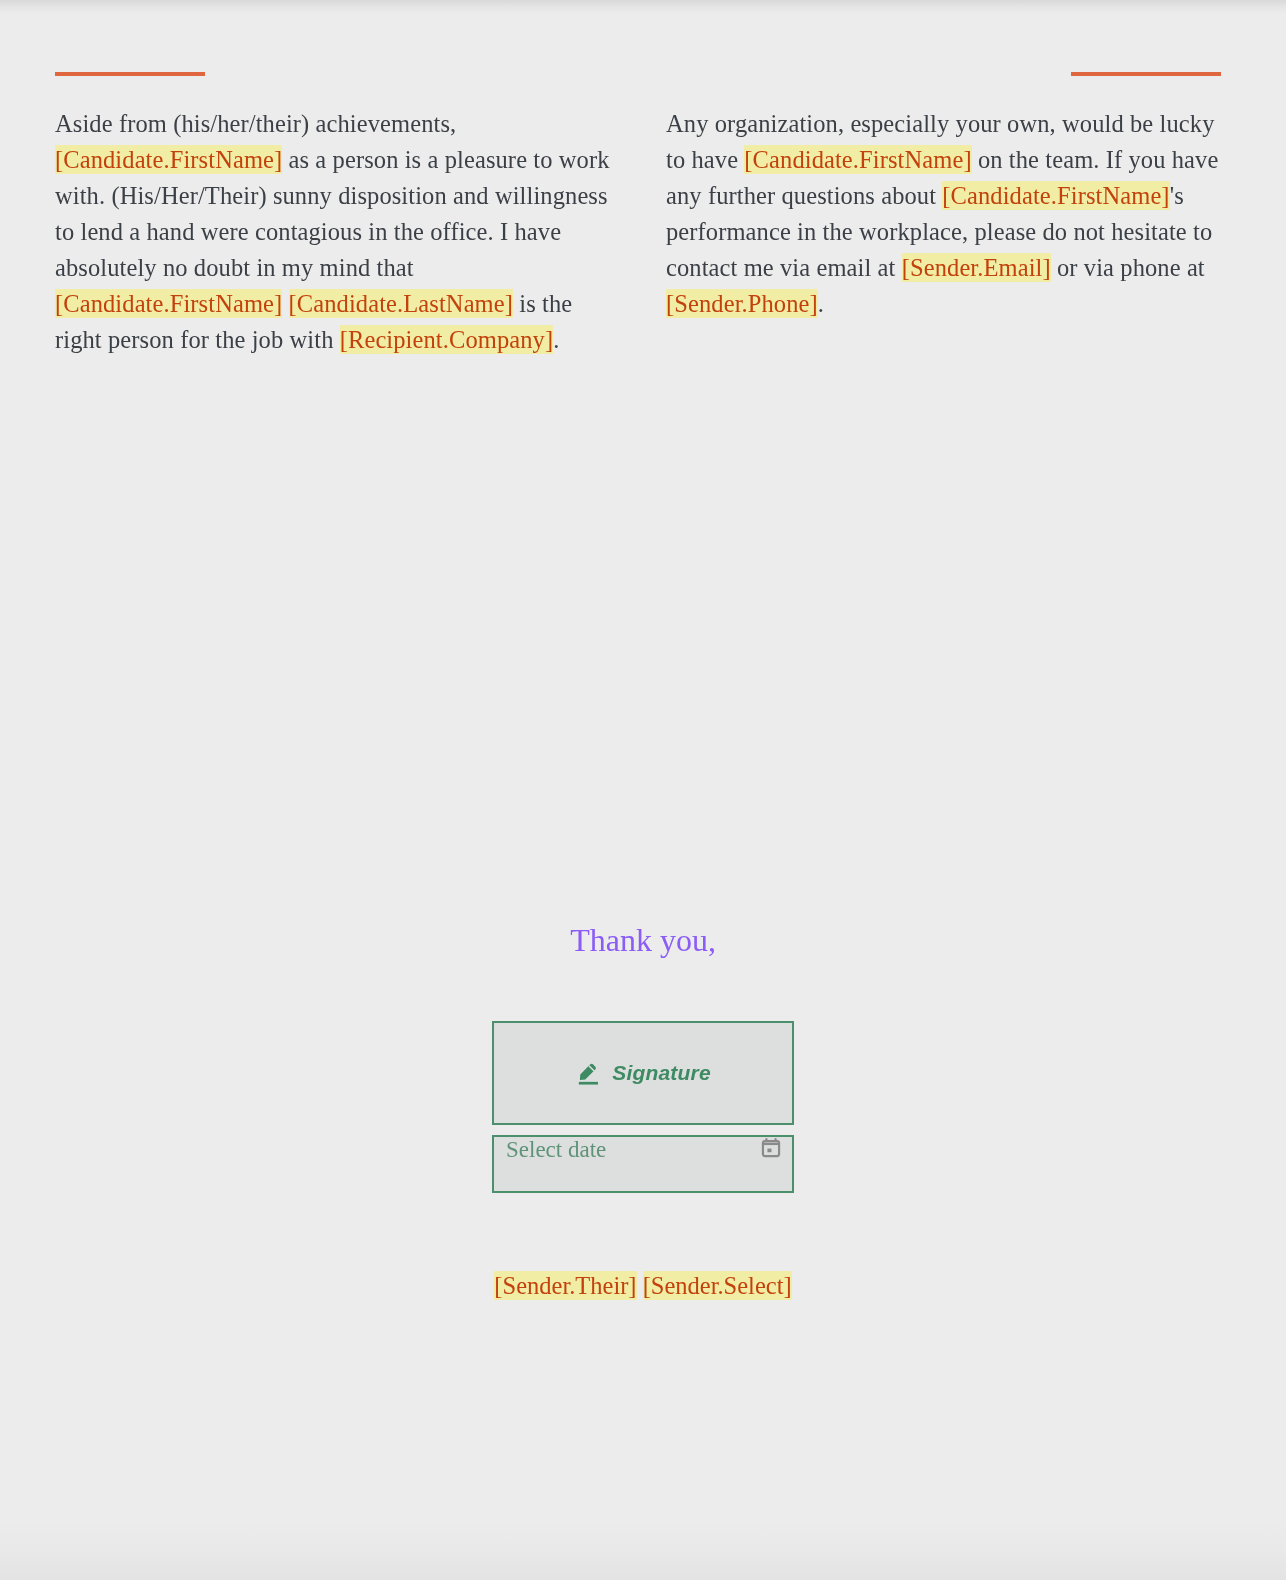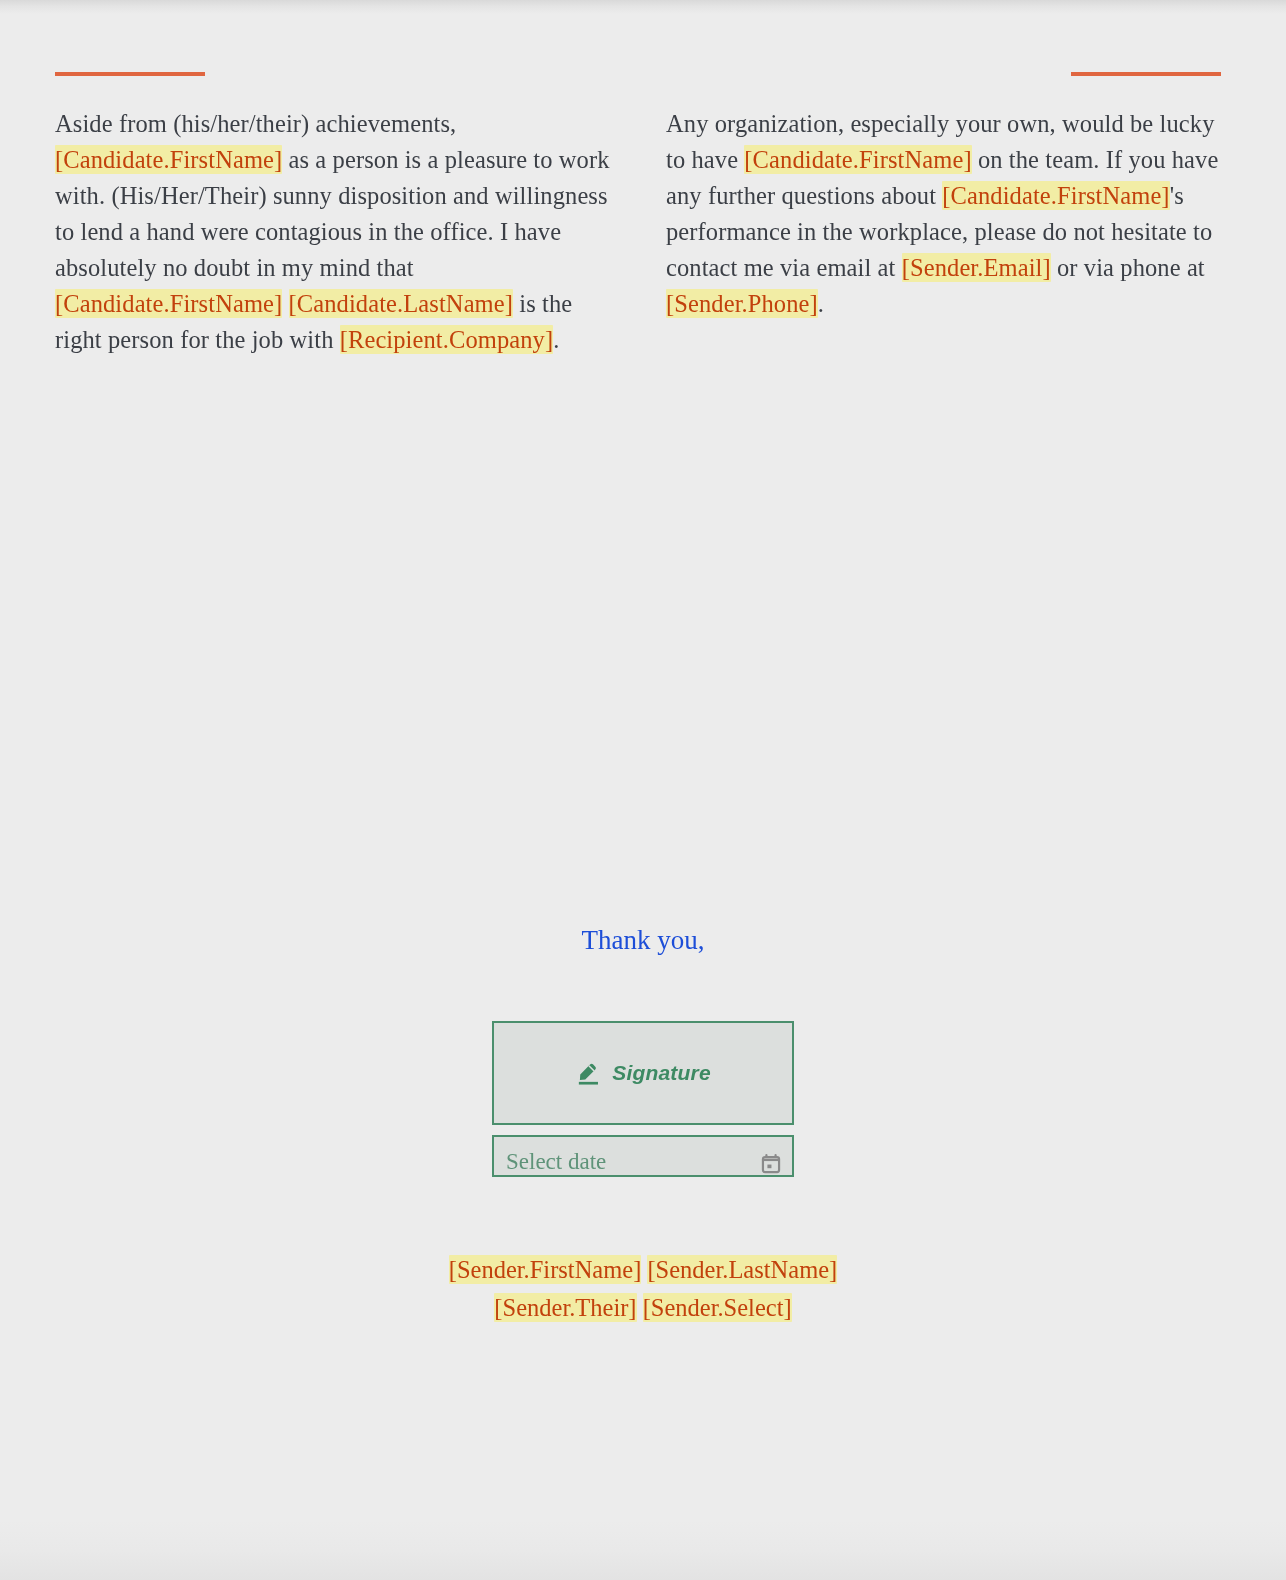--- a/index.html
+++ b/index.html
@@ -81,23 +81,23 @@
 
   
   .closing {
     position: absolute;
     left: 0;
     right: 0;
     top: 922px;
     text-align: center;
   }
   .thank-you {
-    font-size: 27px;
+    font-size: 32px;
     line-height: 36px;
-    color: #1d4ed8;
+    color: #8b5cf6;
     margin: 0;
   }
 
   .signature-field {
     width: 302px;
     height: 104px;
     margin: 63px auto 0 auto;
     border: 2px solid #4b8f6d;
     background: #dcdfdd;
     box-sizing: border-box;
@@ -118,27 +118,27 @@
     font-family: "Liberation Sans", sans-serif;
     font-weight: bold;
     font-size: 21px;
     color: #3d8a63;
     letter-spacing: 0.2px;
     font-style: italic;
   }
 
   .date-field {
     width: 302px;
-    height: 42px;
+    height: 58px;
     margin: 10px auto 0 auto;
     border: 2px solid #4b8f6d;
     background: #dcdfdd;
     box-sizing: border-box;
     display: flex;
-    align-items: flex-end;
+    align-items: flex-start;
     justify-content: space-between;
     padding: 0 10px 0 12px;
     cursor: pointer;
   }
   .date-placeholder {
     font-family: "Liberation Serif", serif;
     font-size: 23px;
     color: #5f9379;
   }
   .cal-icon {
@@ -201,21 +201,20 @@
         <svg width="22" height="22" viewBox="0 0 24 24" aria-hidden="true">
           <path d="M7 2.2 v2.0 M17 2.2 v2.0" stroke="#8a8a8a" stroke-width="2.4" stroke-linecap="round"></path>
           <rect x="3.2" y="4.4" width="17.6" height="16.4" rx="2.2" fill="none" stroke="#8a8a8a" stroke-width="2.4"></rect>
           <rect x="3.2" y="6.2" width="17.6" height="2.6" fill="#8a8a8a"></rect>
           <rect x="8.1" y="12.6" width="4.4" height="4.0" fill="#8a8a8a"></rect>
         </svg>
       </span>
     </div>
 
     <div class="sender-block">
-      <div class="sender-line"><mark class="token">[Sender.FirstName]</mark>&nbsp;<mark class="token">[Sender.LastName]</mark></div>
       <div class="sender-line"><mark class="token">[Sender.Their]</mark>&nbsp;<mark class="token">[Sender.Select]</mark></div>
     </div>
 
   </div>
 
 </div>
 
 <div class="page-shadow-bottom"></div>
 
 </body></html>

